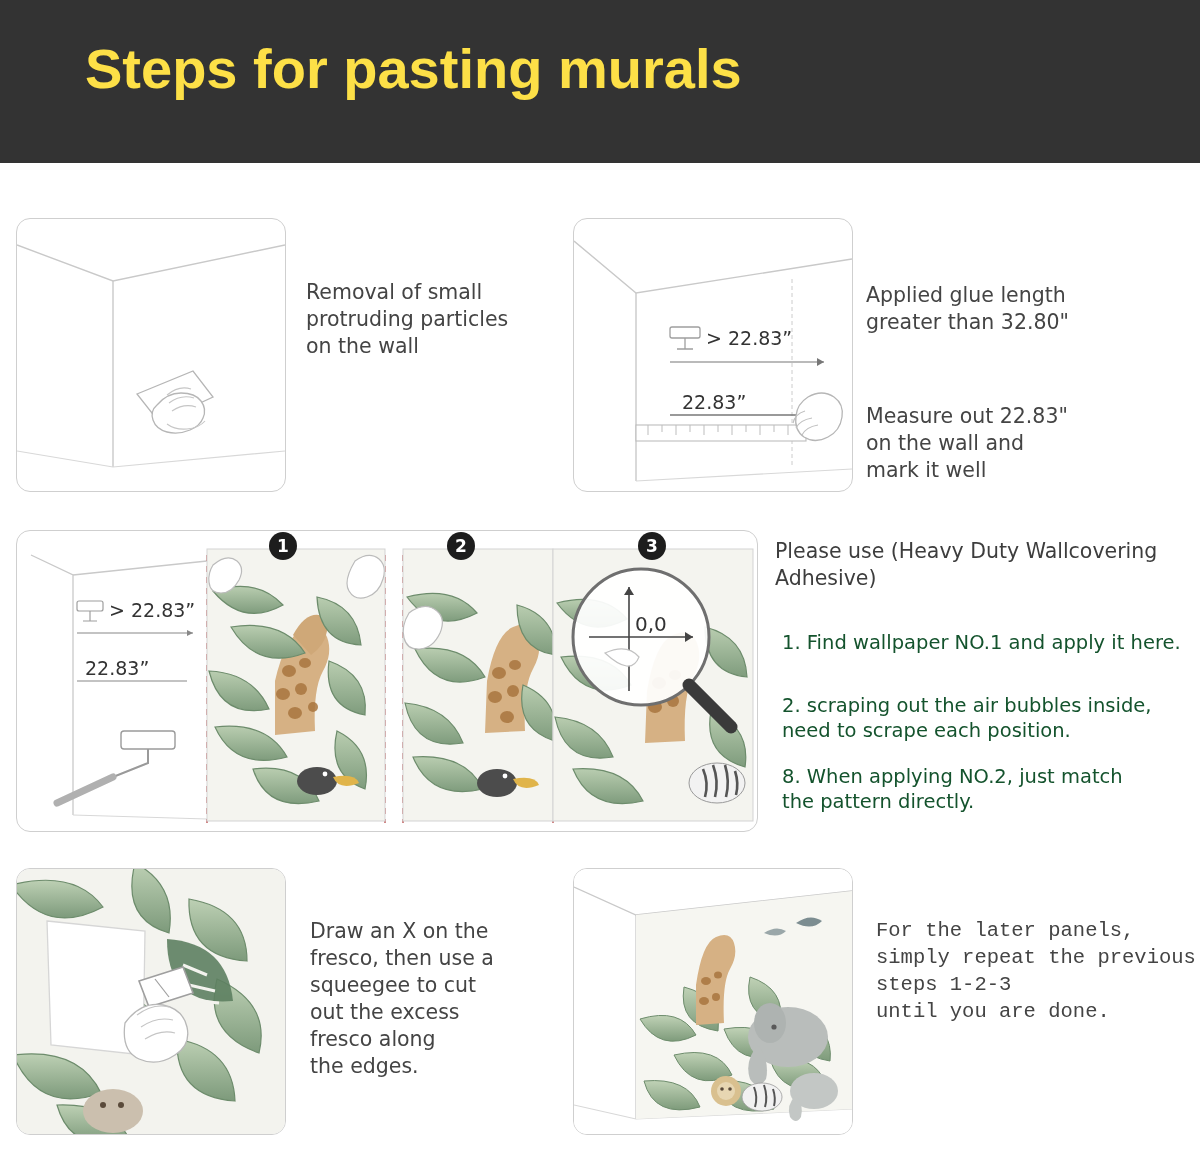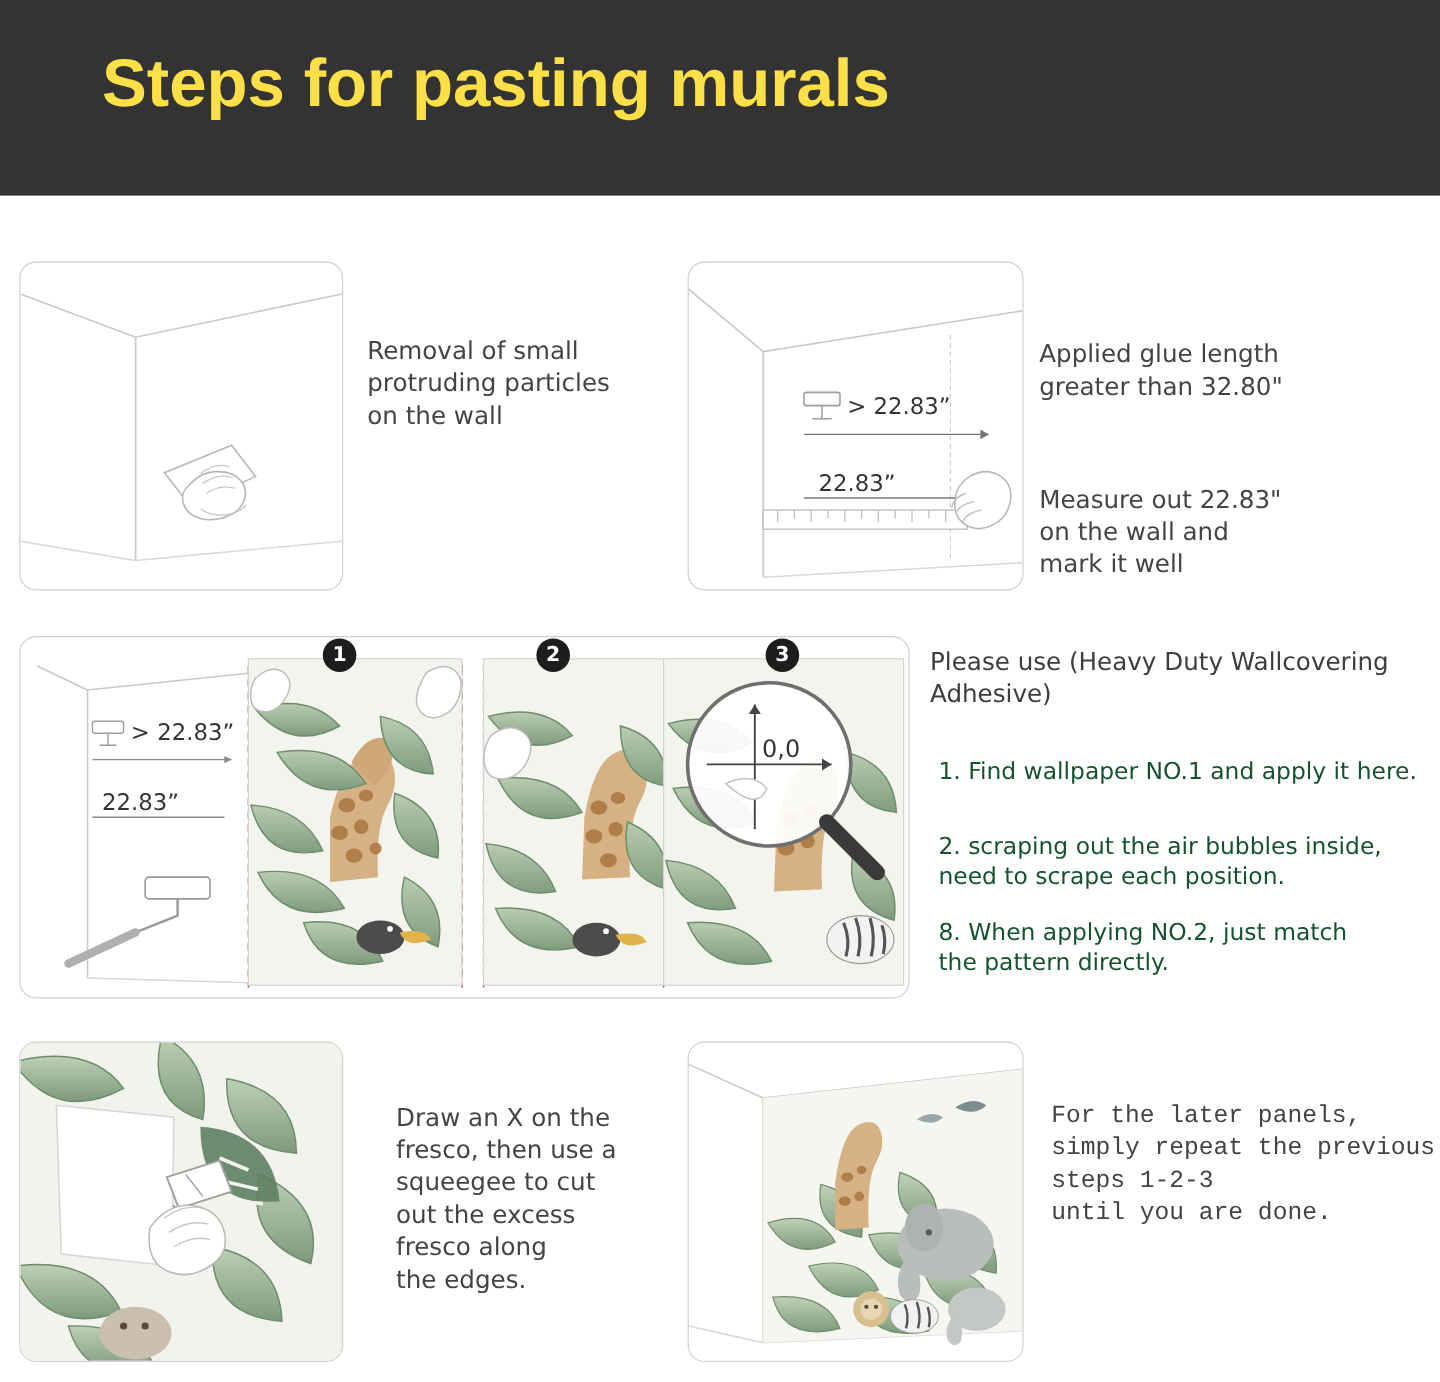--- a/index.html
+++ b/index.html
@@ -372,21 +372,21 @@
       <path d="M122 112 L166 98 L176 124 L132 138 Z" fill="#ffffff" stroke="#9f9f9f" stroke-width="1.6"></path>
       <path d="M138 110 L152 128" stroke="#9f9f9f" stroke-width="1.2"></path>
 
       <path d="M108 154 q16 -22 38 -18 q20 4 24 22 q4 18 -12 28 q-18 12 -36 4 q-18 -8 -14 -36 Z" fill="#ffffff" stroke="#b8b8b8" stroke-width="1.3"></path>
       <path d="M120 146 q16 -12 32 -8" fill="none" stroke="#c5c5c5" stroke-width="1.1"></path>
       <path d="M124 158 q16 -11 32 -7" fill="none" stroke="#c5c5c5" stroke-width="1.1"></path>
       <path d="M128 170 q16 -10 30 -6" fill="none" stroke="#c5c5c5" stroke-width="1.1"></path>
     </g>
   </svg>
 </div>
-<div class="txt" id="cap4" style="left:310px; top:918px; width:250px;margin-left:20px;">Draw an X on the
+<div class="txt" id="cap4" style="left:310px; top:918px; width:250px;">Draw an X on the
 fresco, then use a
 squeegee to cut
 out the excess
 fresco along
 the edges.</div>
 
 <div class="panel" id="panel5">
   <svg width="278" height="265" viewBox="0 0 278 265">
     <defs>
       <linearGradient id="leafg3" x1="0" y1="0" x2="0" y2="1">

